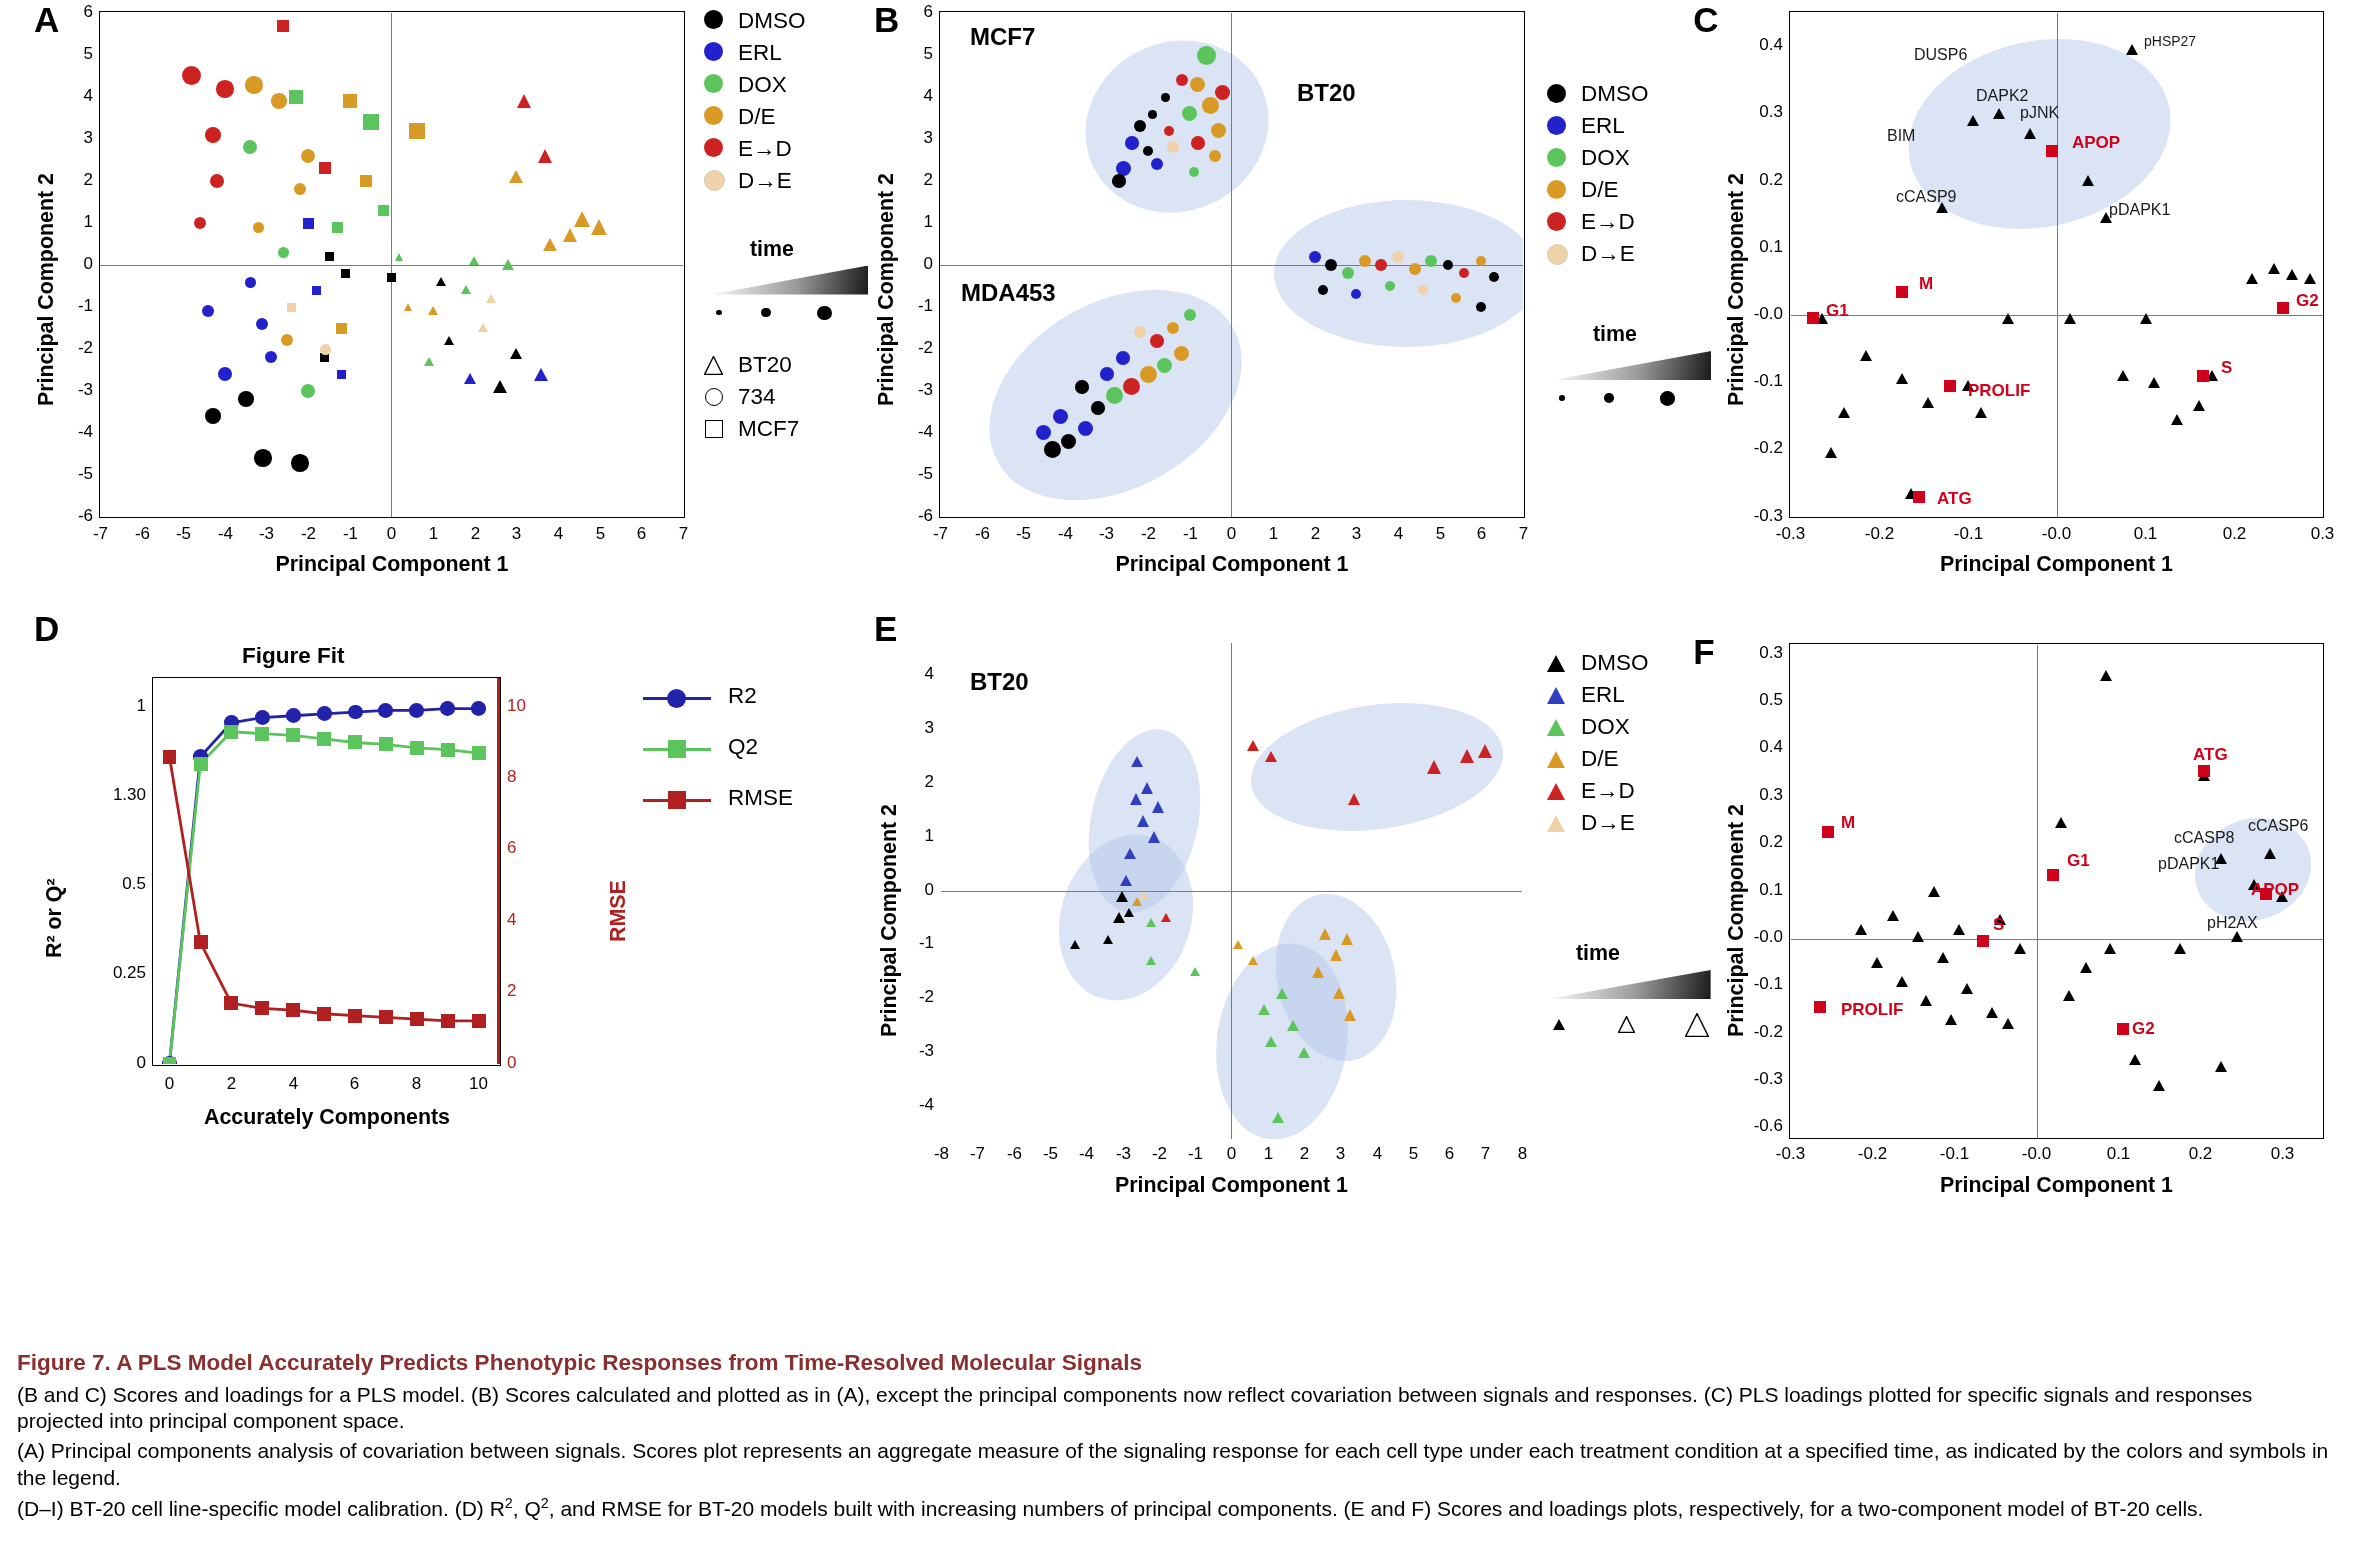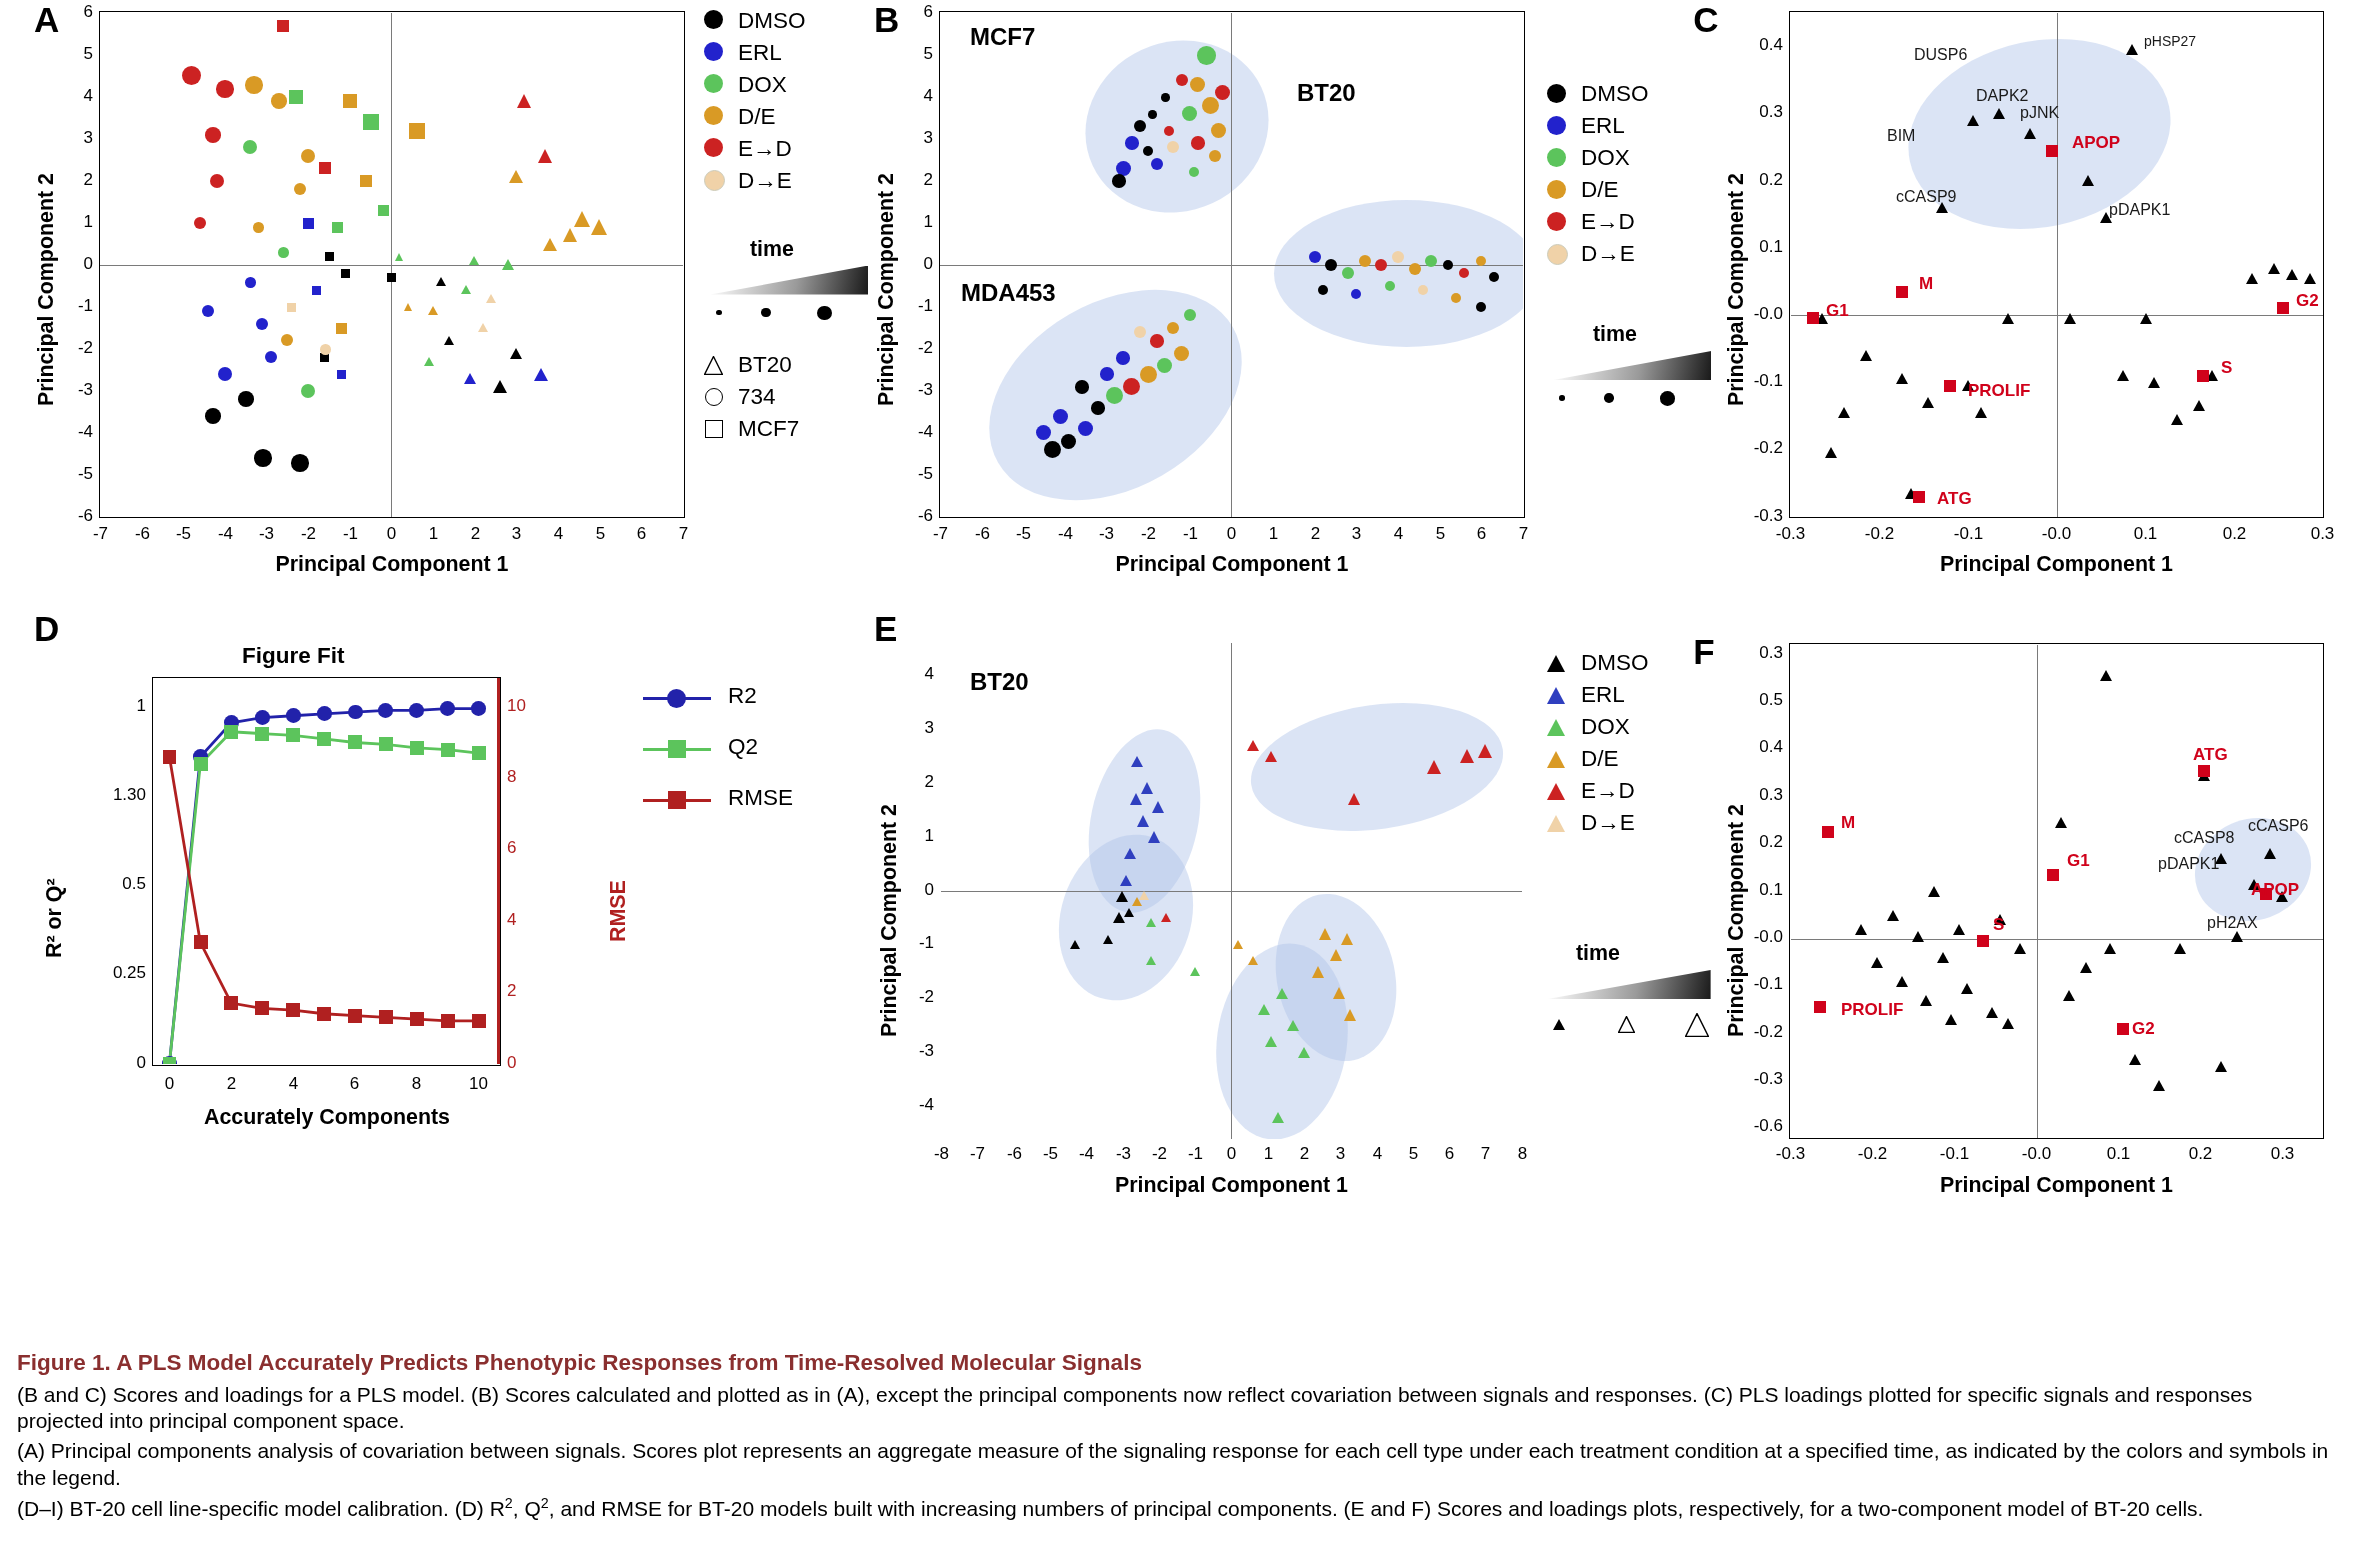--- a/index.html
+++ b/index.html
@@ -718,20 +718,20 @@
       <div class="redlbl" style="left:159px;top:204px;">M</div>
       <div class="redlbl" style="left:511px;top:136px;">ATG</div>
       <div class="redlbl" style="left:385px;top:242px;">G1</div>
       <div class="redlbl" style="left:569px;top:271px;">APOP</div>
       <div class="redlbl" style="left:311px;top:306px;">S</div>
       <div class="redlbl" style="left:159px;top:391px;">PROLIF</div>
       <div class="redlbl" style="left:450px;top:410px;">G2</div>
     </div>
 
   <div class="caption">
-    <div class="title">Figure 1.  A PLS Model Accurately Predicts Phenotypic Responses from Time-Resolved Molecular Signals</div>
+    <div class="title">Figure 7.  A PLS Model Accurately Predicts Phenotypic Responses from Time-Resolved Molecular Signals</div>
     <p>(B and C) Scores and loadings for a PLS model. (B) Scores calculated and plotted as in (A), except the principal components now reflect covariation between signals and responses. (C) PLS loadings plotted for specific signals and responses projected into principal component space.</p>
     <p>(A) Principal components analysis of covariation between signals. Scores plot represents an aggregate measure of the signaling response for each cell type under each treatment condition at a specified time, as indicated by the colors and symbols in the legend.</p>
     <p>(D–I) BT-20 cell line-specific model calibration. (D) R<sup>2</sup>, Q<sup>2</sup>, and RMSE for BT-20 models built with increasing numbers of principal components. (E and F) Scores and loadings plots, respectively, for a two-component model of BT-20 cells.</p>
   </div>
 
 </div>
 
 
 </body></html>

